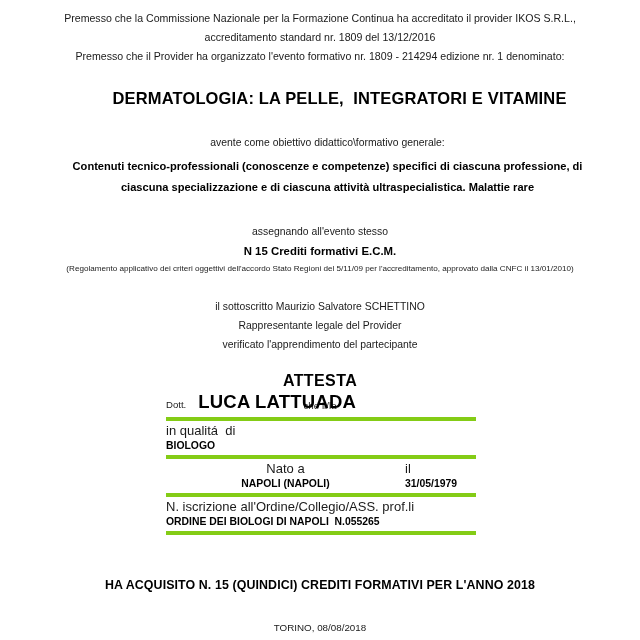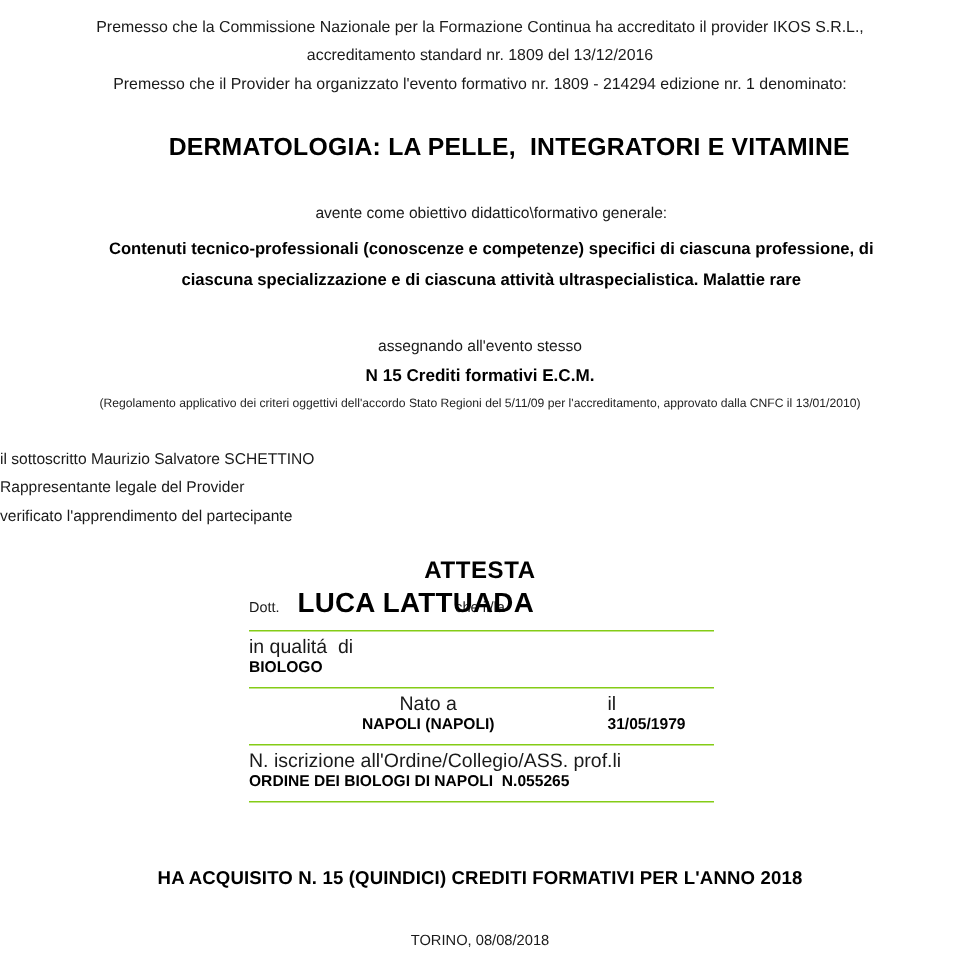--- a/index.html
+++ b/index.html
@@ -90,21 +90,21 @@
   .credits-note {
     margin-top: 7px;
     font-size: 8.1px;
     color: #222222;
     white-space: pre-wrap;
   }
 
   
   .declaration {
     margin-top: 24px;
-    text-align: left;
+    text-align: center;
   }
   .declaration-line {
     font-size: 10.4px;
     line-height: 19px;
     color: #1a1a1a;
     white-space: pre-wrap;
   }
 
   
   .attesta {
@@ -124,21 +124,21 @@
 
   
   .fields {
     position: absolute;
     left: 166px;
     top: 393px;
     width: 310px;
   }
   .field-row {
     position: relative;
-    border-bottom: 1px solid #84cc16;
+    border-bottom: 4px solid #84cc16;
     box-sizing: border-box;
   }
   .field-row.name-row {
     height: 28px;
     display: flex;
     align-items: baseline;
     padding-bottom: 2px;
   }
   .name-prefix {
     font-size: 9.6px;

